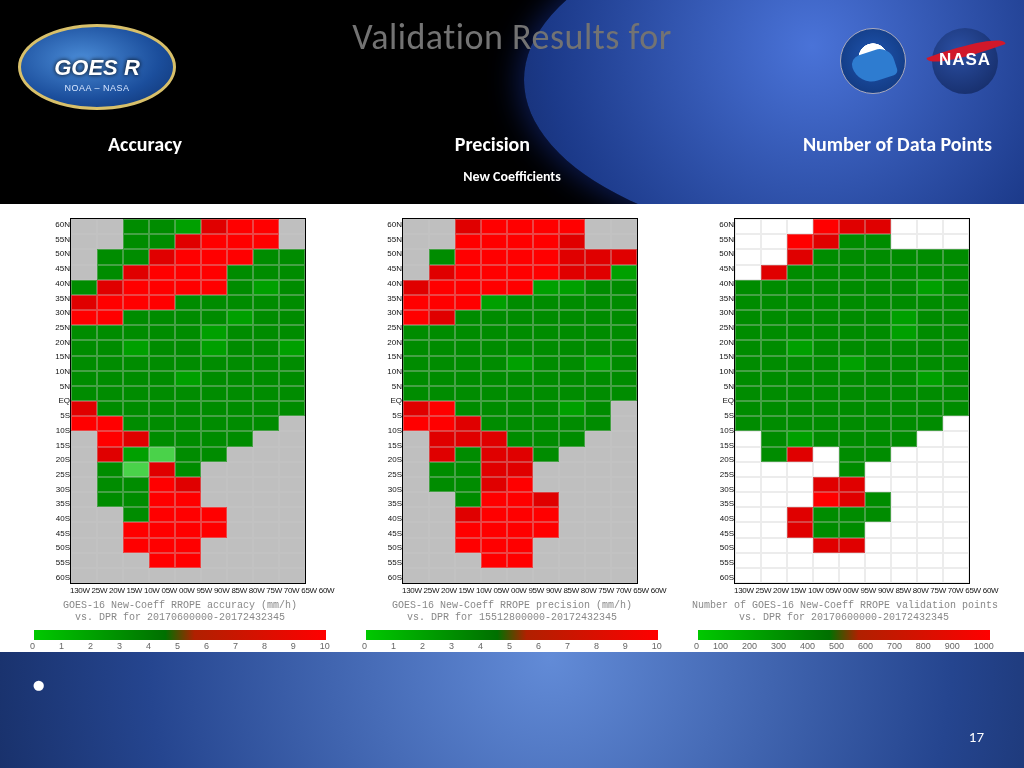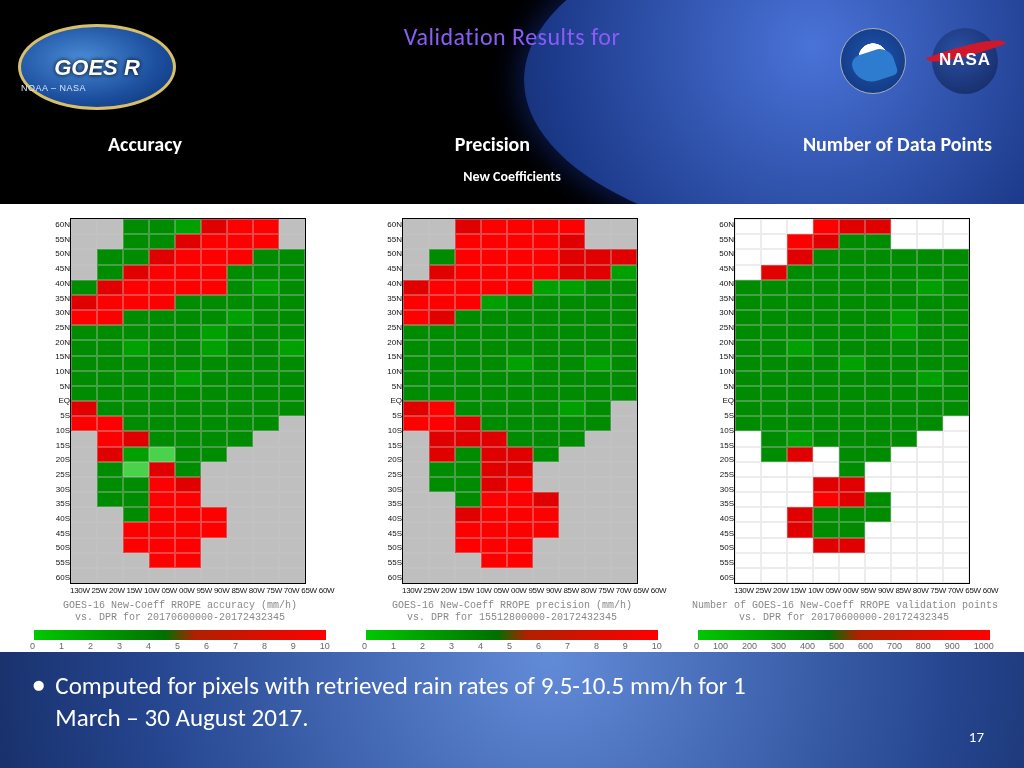--- a/index.html
+++ b/index.html
@@ -9,29 +9,29 @@
   
   .space-arc   { position: absolute; right: -220px; top: -90px; width: 720px; height: 340px; border-radius: 50%;
                  background: radial-gradient(circle at 40% 40%, #4a73d8 0%, #1c3a8a 55%, #061132 100%);
                  box-shadow: 0 0 30px 5px #0d1c56; z-index: 0; }
   .space-arc2  { position: absolute; left: -300px; bottom: -520px; width: 1700px; height: 900px; border-radius: 50%;
                  background: radial-gradient(circle at 50% 30%, #628bd7 0%, #25458f 38%, #0a1940 72%, #000 100%);
                  z-index: 0; }
 
   
   .header { position: relative; z-index: 2; width: 100%; height: 204px; }
-  .title  { width: 100%; text-align: center; color: #8b5cf6; font-size: 24px; font-weight: 400; letter-spacing: .5px;
+  .title  { width: 100%; text-align: center; color: #737373; font-size: 36px; font-weight: 400; letter-spacing: .5px;
             line-height: 46px; padding-top: 14px; }
 
   .goesr-badge { position: absolute; left: 18px; top: 24px; width: 158px; height: 86px; z-index: 3; }
   .goesr-badge .oval { width: 100%; height: 100%; background: radial-gradient(ellipse at 40% 40%, #4a8bd6 0%, #1b4e9c 60%, #0e2f6a 100%);
                        border: 3px solid #d8c06a; border-radius: 50%; position: relative; }
   .goesr-badge .txt  { position: absolute; top: 30px; left: 0; right: 0; text-align: center; color: #fff;
                        font: italic bold 22px/1 Arial; text-shadow: 0 0 4px #000; }
-  .goesr-badge .sub  { position: absolute; top: 56px; left: 0; right: 0; text-align: left; color: #d6e6ff;
+  .goesr-badge .sub  { position: absolute; top: 56px; left: 0; right: 0; text-align: center; color: #d6e6ff;
                        font: 9px Arial; letter-spacing: .5px; }
 
   .logos { position: absolute; right: 20px; top: 28px; display: flex; gap: 20px; z-index: 3; }
   .noaa  { width: 66px; height: 66px; border-radius: 50%;
            background: radial-gradient(circle at 50% 45%, #fff 0%, #fff 30%, #1a4b9f 31%, #0f3376 100%);
            border: 1px solid #aab; position: relative; }
   .noaa::after { content: ""; position: absolute; left: 12px; top: 22px; width: 42px; height: 30px;
                  background: #2e7cd0; border-radius: 20px 30px 10px 40px; transform: rotate(-18deg); }
   .nasa  { width: 78px; height: 66px; position: relative; }
   .nasa .ball { width: 66px; height: 66px; margin: 0 auto; border-radius: 50%;
@@ -914,15 +914,14 @@
           <span>800</span>
           <span>900</span>
           <span>1000</span>
         </div>
     </div>
   </div>
 </div>
 
 <div class="footer">
   <span class="bullet">●</span>
-  <span class="ftext">Computed for pixels with retrieved rain rates of 9.5-10.5 mm/h for 1 March – 30 August 2017.</span>
   <span class="pgnum">17</span>
 </div>
 
 </body></html>

